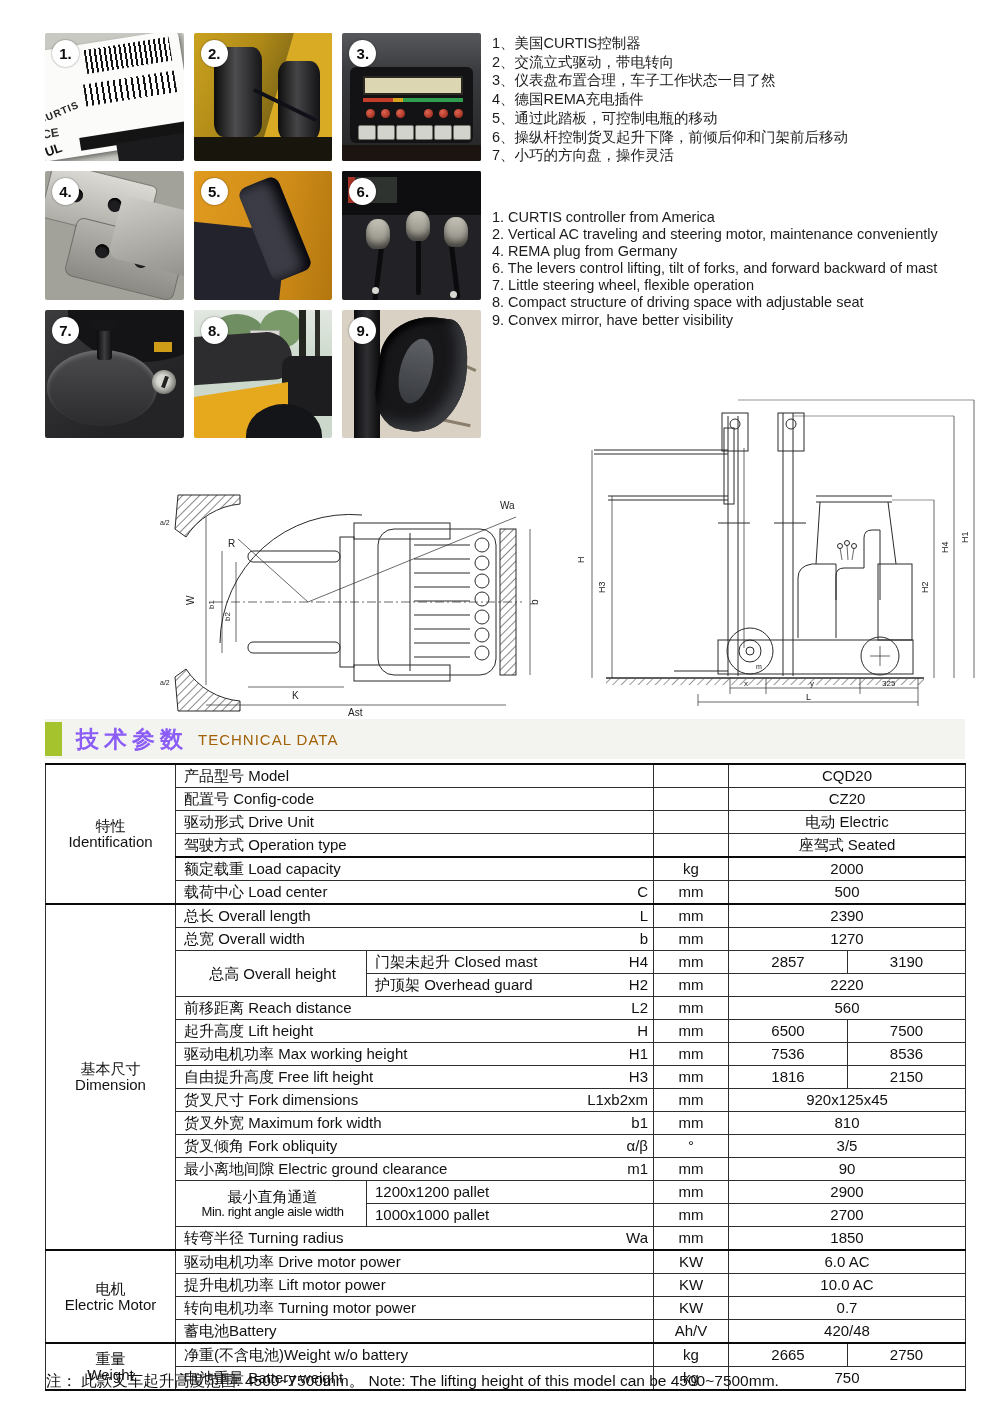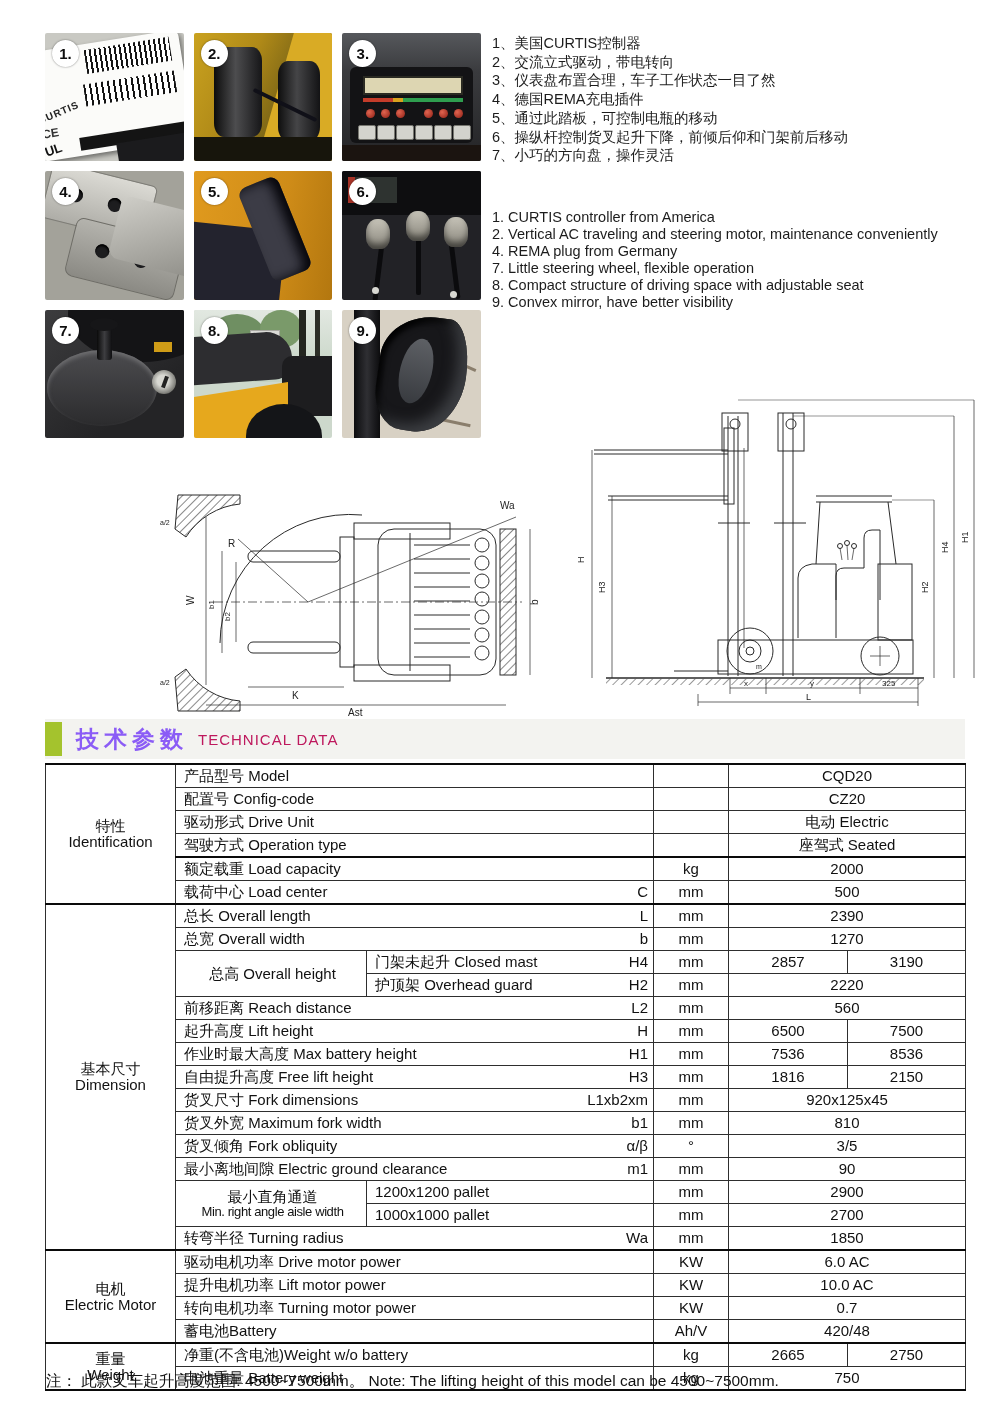--- a/index.html
+++ b/index.html
@@ -111,21 +111,21 @@
   .features-cn{top:34px;font-size:14.5px;line-height:18.7px;}
   .features-en{top:209px;font-size:14.5px;line-height:17.1px;}
   
   .drawL{position:absolute;left:148px;top:487px;}
   .drawR{position:absolute;left:578px;top:388px;}
   svg text{font-family:"Liberation Sans","DejaVu Sans",sans-serif;}
   
   .sec-header{position:absolute;left:45px;top:719px;width:920px;height:40px;display:flex;align-items:center;background:#f3f3f0;}
   .green-block{width:17px;height:34px;margin-right:14px;flex:none;}
   .title-cn{font-size:23px;font-weight:bold;letter-spacing:5px;color:#8b5cf6;}
-  .title-en{font-size:15px;margin-left:10px;letter-spacing:1px;color:#be185d;}
+  .title-en{font-size:15px;margin-left:10px;letter-spacing:1px;color:#a16207;}
   
   .spec{position:absolute;left:45px;top:763px;width:921px;border-collapse:collapse;table-layout:fixed;
     border:1.5px solid #222;border-top:2.5px solid #0a0a0a;border-bottom:2.5px solid #0a0a0a;}
   .spec td{border:1px solid #2e2e2e;padding:0;height:22px;text-align:center;font-size:15px;
     line-height:1.05;overflow:hidden;white-space:nowrap;color:#111;}
   .spec td.param,.spec td.pgroup{text-align:center;padding:0 5px 0 8px;}
   .prow{display:flex;justify-content:space-between;align-items:center;}
   .sym{padding-left:4px;}
   .spec tr.sec td{border-top:2.5px solid #0a0a0a;}
   .cat-cell{line-height:1.25;}
@@ -256,20 +256,21 @@
   <li>3、仪表盘布置合理，车子工作状态一目了然</li>
   <li>4、德国REMA充电插件</li>
   <li>5、通过此踏板，可控制电瓶的移动</li>
   <li>6、操纵杆控制货叉起升下降，前倾后仰和门架前后移动</li>
   <li>7、小巧的方向盘，操作灵活</li>
 </ul>
 <ul class="features features-en">
   <li>1. CURTIS controller from America</li>
   <li>2. Vertical AC traveling and steering motor, maintenance conveniently</li>
   <li>4. REMA plug from Germany</li>
+  <li>6. The levers control lifting, tilt of forks, and forward backward of mast</li>
   <li>7. Little steering wheel, flexible operation</li>
   <li>8. Compact structure of driving space with adjustable seat</li>
   <li>9. Convex mirror, have better visibility</li>
 </ul>
 
 <svg class="drawL" width="400" height="230" viewBox="0 0 400 230">
   <defs>
     <pattern id="hatch" width="6" height="6" patternUnits="userSpaceOnUse" patternTransform="rotate(45)">
       <line x1="0" y1="0" x2="0" y2="6" stroke="#555" stroke-width="1.4"></line>
     </pattern>
@@ -553,21 +554,21 @@
             <span class="sym">H</span>
           </div>
         </td>
       <td class="unit">mm</td>
       <td class="val">6500</td>
       <td class="val">7500</td>
     </tr>
     <tr>
       <td class="param" colspan="2">
           <div class="prow">
-            <span>作业时最大高度 Max battery height</span>
+            <span>驱动电机功率 Max working height</span>
             <span class="sym">H1</span>
           </div>
         </td>
       <td class="unit">mm</td>
       <td class="val">7536</td>
       <td class="val">8536</td>
     </tr>
     <tr>
       <td class="param" colspan="2">
           <div class="prow">

